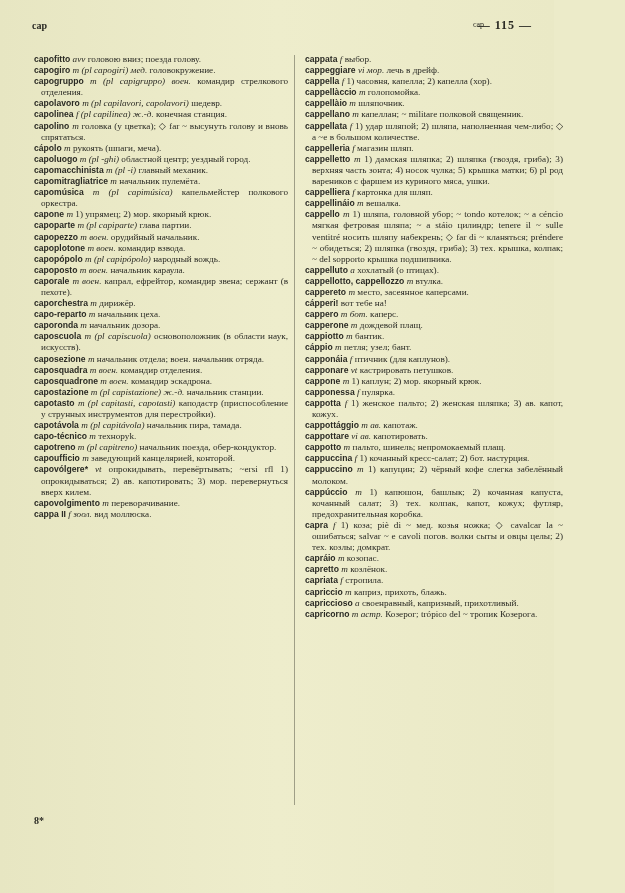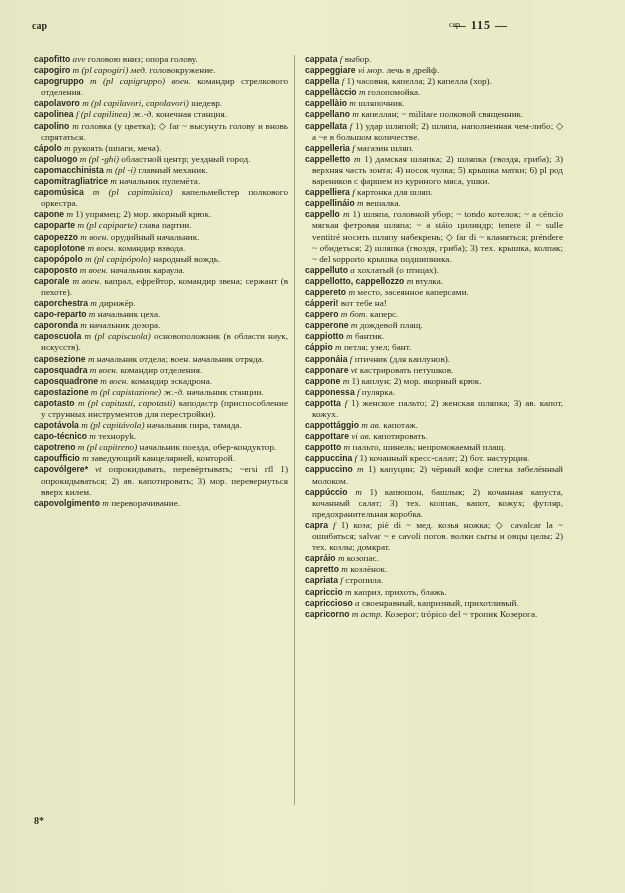--- a/index.html
+++ b/index.html
@@ -6,20 +6,21 @@
   body {
     width:625px; height:893px; overflow:hidden;
     background:#ecebc9;
     font-family:"Liberation Serif", serif;
     color:#2a2a24;
     position:relative;
   }
   .page {
     position:absolute; left:0; top:0; width:530px; height:893px;
     background: linear-gradient(90deg,#e7e6c2 0%,#eeedcc 50%,#eae9c6 100%);
+    padding-left: 24px;
   }
   .header {
     position:absolute; top:20px; left:22px; right:22px; height:14px;
     font-size:10px; font-weight:bold;
   }
   .header .left { position:absolute; left:10px; top:0; }
   .header .center { position:absolute; left:0; right:0; text-align:right; top:-2px; font-size:12px; letter-spacing:1px; }
   .header .right { position:absolute; right:48px; top:0; font-weight:normal; font-size:8px; }
   .col {
     position:absolute; top:54px;
@@ -42,21 +43,21 @@
 <body>
 
 <div class="page">
   <div class="header">
     <span class="left">cap</span>
     <span class="center">— 115 —</span>
     <span class="right">cap</span>
   </div>
 
   <div class="col left" id="colL">
-      <div class="entry"><span class="hw">capofitto</span> <span class="gr">avv</span> <span class="tr">головою вниз; опора голову.</span></div>
+      <div class="entry"><span class="hw">capofitto</span> <span class="gr">avv</span> <span class="tr">головою вниз; поезда голову.</span></div>
       <div class="entry"><span class="hw">capogiro</span> <span class="gr">m (pl capogiri) мед.</span> <span class="tr">головокружение.</span></div>
       <div class="entry"><span class="hw">capogruppo</span> <span class="gr">m (pl capigruppo) воен.</span> <span class="tr">командир стрелкового отделения.</span></div>
       <div class="entry"><span class="hw">capolavoro</span> <span class="gr">m (pl capilavori, capolavori)</span> <span class="tr">шедевр.</span></div>
       <div class="entry"><span class="hw">capolinea</span> <span class="gr">f (pl capilinea) ж.-д.</span> <span class="tr">конечная станция.</span></div>
       <div class="entry"><span class="hw">capolino</span> <span class="gr">m</span> <span class="tr">головка (у цветка); ◇ far ~ высунуть голову и вновь спрятаться.</span></div>
       <div class="entry"><span class="hw">cápolo</span> <span class="gr">m</span> <span class="tr">рукоять (шпаги, меча).</span></div>
       <div class="entry"><span class="hw">capoluogo</span> <span class="gr">m (pl -ghi)</span> <span class="tr">областной центр; уездный город.</span></div>
       <div class="entry"><span class="hw">capomacchinista</span> <span class="gr">m (pl -i)</span> <span class="tr">главный механик.</span></div>
       <div class="entry"><span class="hw">capomitragliatrice</span> <span class="gr">m</span> <span class="tr">начальник пулемёта.</span></div>
       <div class="entry"><span class="hw">capomúsica</span> <span class="gr">m (pl capimúsica)</span> <span class="tr">капельмейстер полкового оркестра.</span></div>
@@ -75,20 +76,21 @@
       <div class="entry"><span class="hw">caposquadra</span> <span class="gr">m воен.</span> <span class="tr">командир отделения.</span></div>
       <div class="entry"><span class="hw">caposquadrone</span> <span class="gr">m воен.</span> <span class="tr">командир эскадрона.</span></div>
       <div class="entry"><span class="hw">capostazione</span> <span class="gr">m (pl capistazione) ж.-д.</span> <span class="tr">начальник станции.</span></div>
       <div class="entry"><span class="hw">capotasto</span> <span class="gr">m (pl capitasti, capotasti)</span> <span class="tr">каподастр (приспособление у струнных инструментов для перестройки).</span></div>
       <div class="entry"><span class="hw">capotávola</span> <span class="gr">m (pl capitávola)</span> <span class="tr">начальник пира, тамада.</span></div>
       <div class="entry"><span class="hw">capo-técnico</span> <span class="gr">m</span> <span class="tr">техноруk.</span></div>
       <div class="entry"><span class="hw">capotreno</span> <span class="gr">m (pl capitreno)</span> <span class="tr">начальник поезда, обер-кондуктор.</span></div>
       <div class="entry"><span class="hw">capoufficio</span> <span class="gr">m</span> <span class="tr">заведующий канцелярией, конторой.</span></div>
       <div class="entry"><span class="hw">capovólgere*</span> <span class="gr">vt</span> <span class="tr">опрокидывать, перевёртывать; ~ersi rfl 1) опрокидываться; 2) ав. капотировать; 3) мор. перевернуться вверх килем.</span></div>
       <div class="entry"><span class="hw">capovolgimento</span> <span class="gr">m</span> <span class="tr">переворачивание.</span></div>
+      <div class="entry"><span class="hw">cappa II</span> <span class="gr">f зоол.</span> <span class="tr">вид моллюска.</span></div>
     </div>
   <div class="sep"></div>
   <div class="col right" id="colR">
       <div class="entry"><span class="hw">cappata</span> <span class="gr">f</span> <span class="tr">выбор.</span></div>
       <div class="entry"><span class="hw">cappeggiare</span> <span class="gr">vi мор.</span> <span class="tr">лечь в дрейф.</span></div>
       <div class="entry"><span class="hw">cappella</span> <span class="gr">f</span> <span class="tr">1) часовня, капелла; 2) капелла (хор).</span></div>
       <div class="entry"><span class="hw">cappellàccio</span> <span class="gr">m</span> <span class="tr">голопомойка.</span></div>
       <div class="entry"><span class="hw">cappellàio</span> <span class="gr">m</span> <span class="tr">шляпочник.</span></div>
       <div class="entry"><span class="hw">cappellano</span> <span class="gr">m</span> <span class="tr">капеллан; ~ militare полковой священник.</span></div>
       <div class="entry"><span class="hw">cappellata</span> <span class="gr">f</span> <span class="tr">1) удар шляпой; 2) шляпа, наполненная чем-либо; ◇ a ~e в большом количестве.</span></div>

